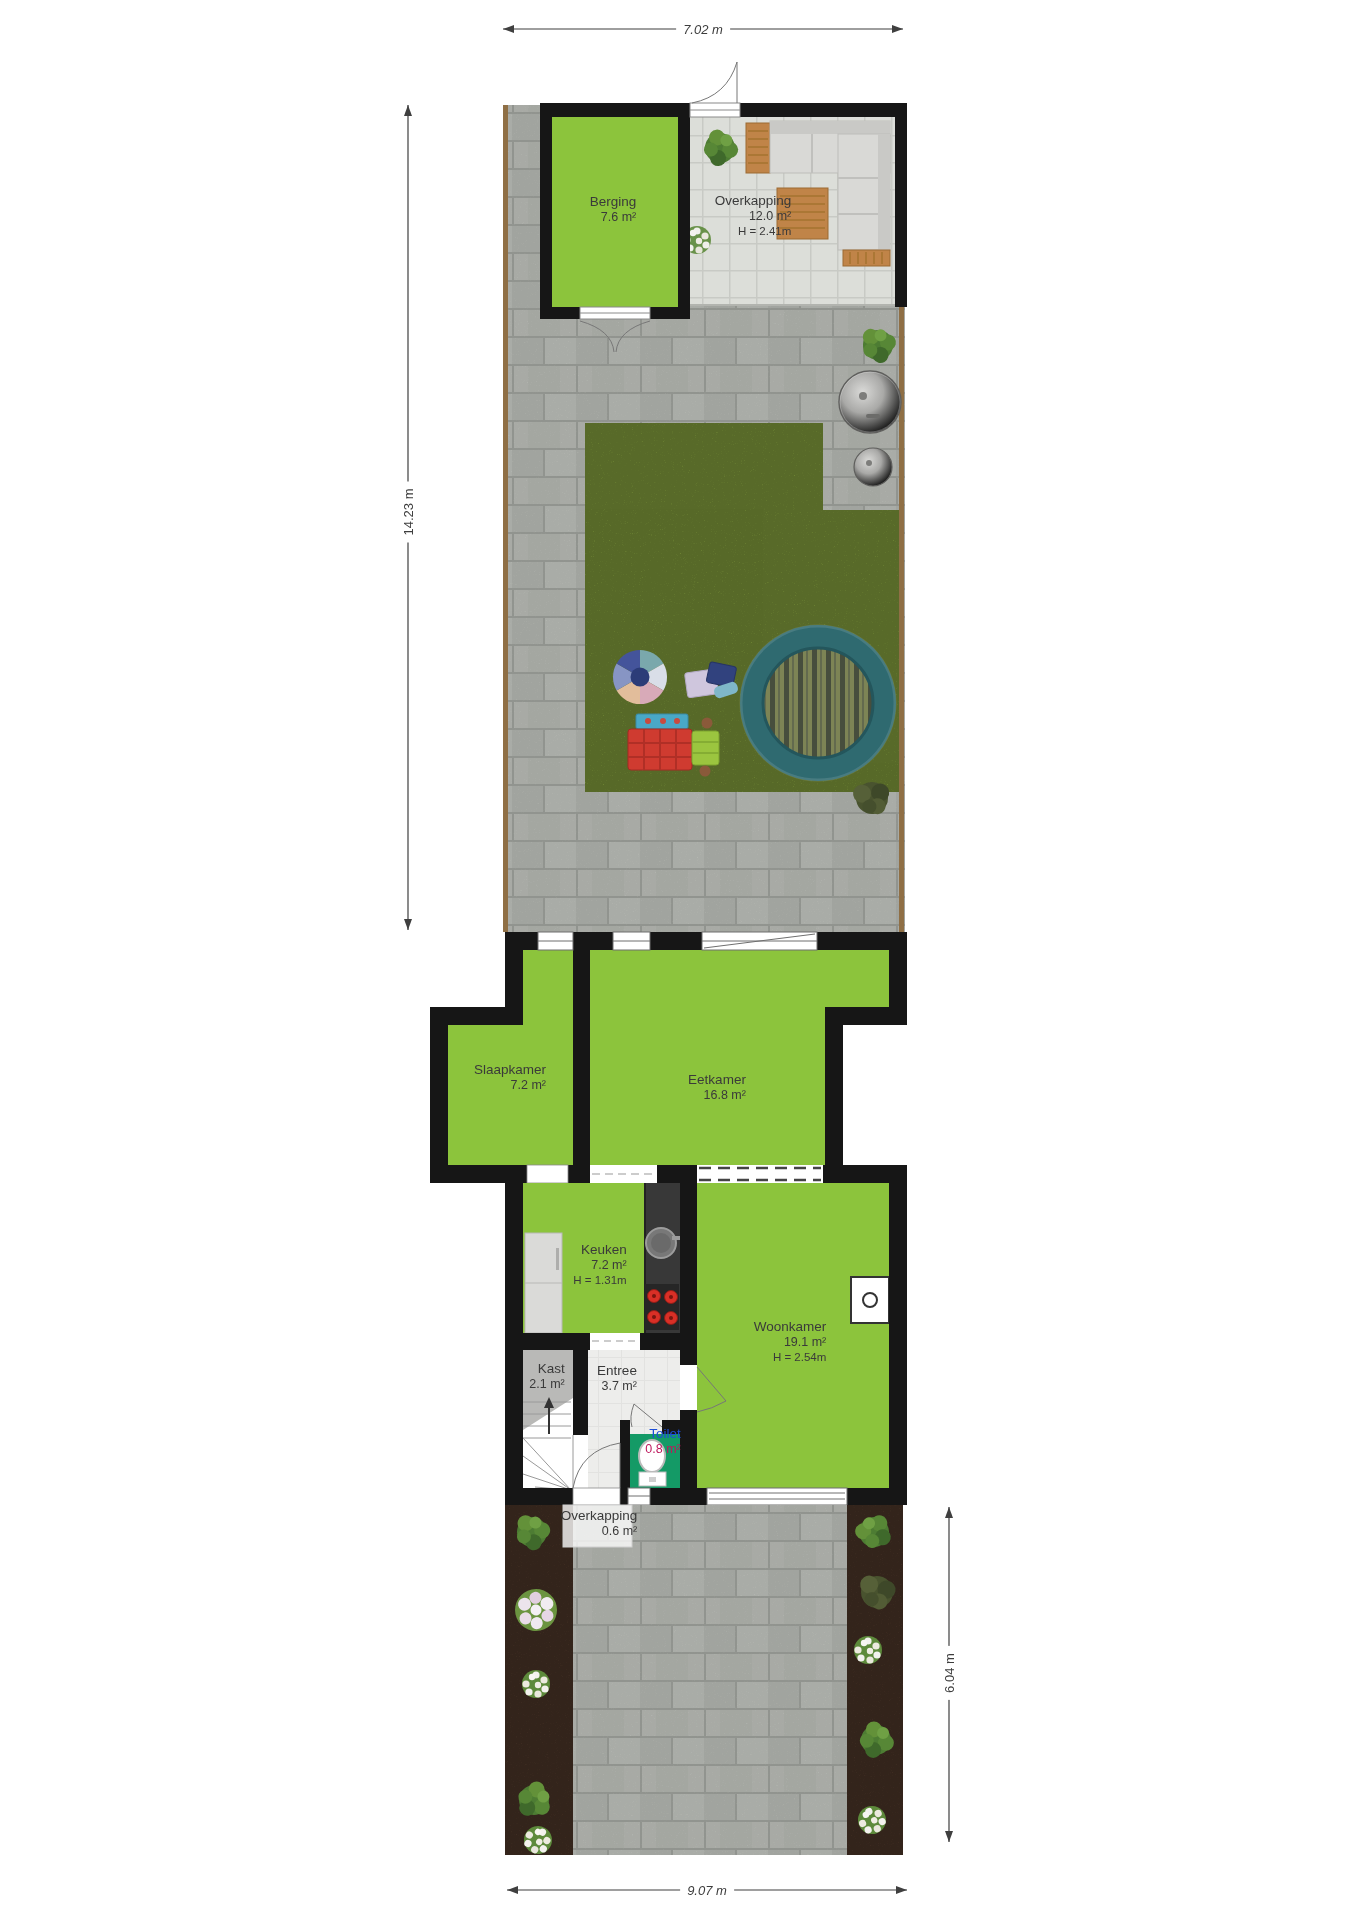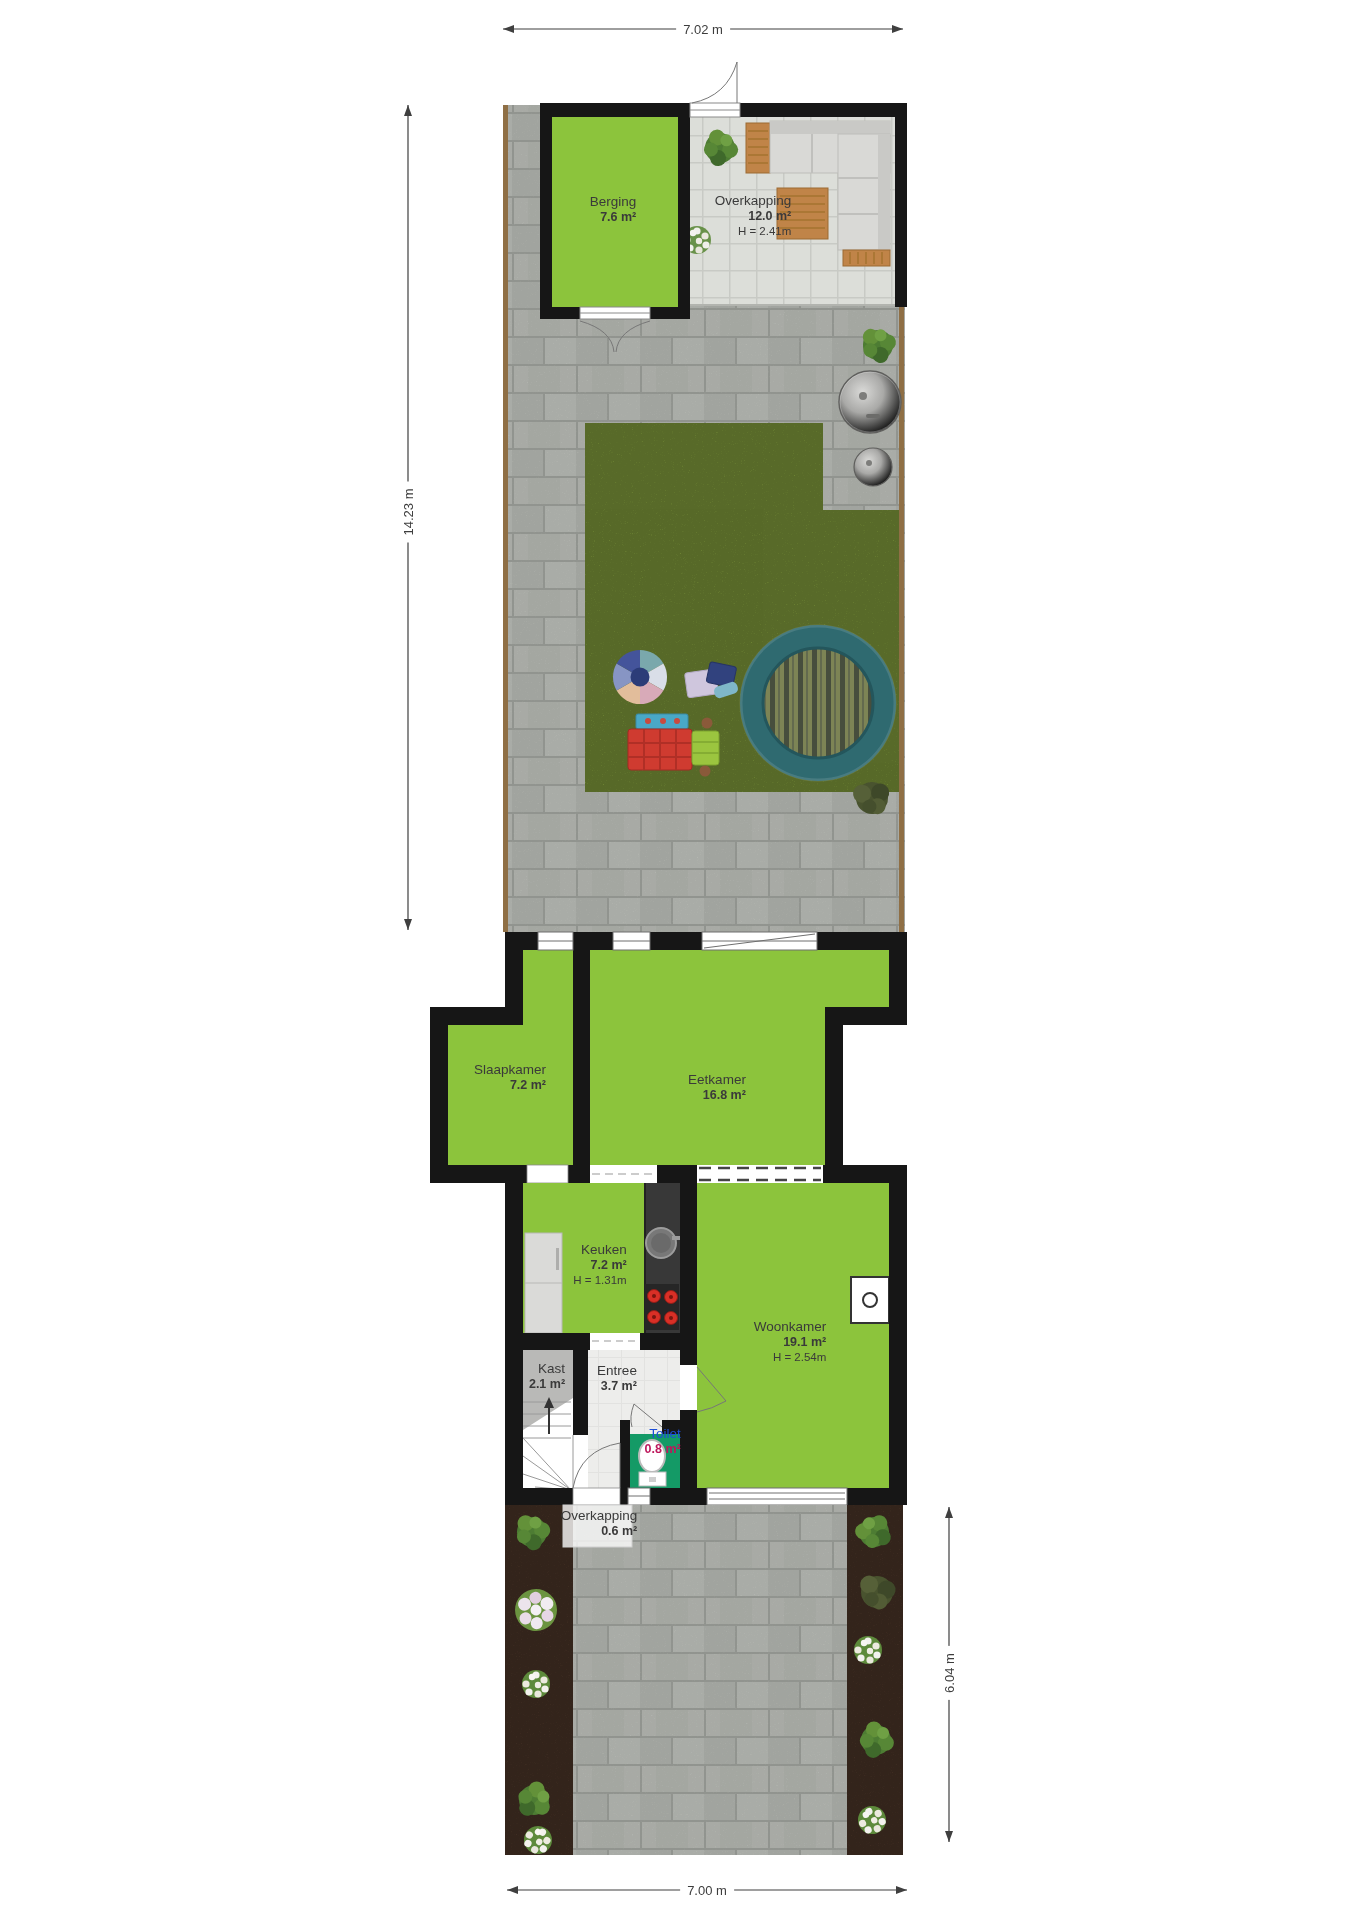--- a/index.html
+++ b/index.html
@@ -1,26 +1,26 @@
 <!DOCTYPE html>
 <html style="--room_fill: #8cc43c; --toilet_fill: #149a66; --wall: #161616; --grass: #87a33f; --paver: #bcbfb9; --canopy_tile: #dcded9; --entree_tile: #ededeb; --soil: #50392b; --fence: #8f6f45; --wood: #c08448; --sofa: #d9d9d6; --trampoline_ring: #2f6a70;"><head>
 <meta charset="utf-8">
 <style>
   html,body{margin:0;padding:0;background:#ffffff;}
   body{font-family:"Liberation Sans", sans-serif;}
   .canvas{position:relative;width:1358px;height:1920px;background:#fff;overflow:hidden;}
   .layer{position:absolute;left:0;top:0;}
   .rlabel{position:absolute;transform:translateX(-50%);text-align:right;white-space:nowrap;color:#3a3a3a;z-index:5;}
   .rlabel .nm{display:block;font-size:13.5px;line-height:16px;}
-  .rlabel .ar{display:block;font-size:12.5px;line-height:15px;font-weight:bold;}
+  .rlabel .ar{display:block;font-size:12.5px;line-height:15px;}
   .rlabel .hg{display:block;font-size:11.5px;line-height:14px;}
   .toilet-label .nm{color:#1d4ed8;margin-left:24px;}
   .toilet-label .ar{color:#be185d;}
   .dim{position:absolute;font-size:13px;color:#3d3d3d;background:#ffffff;padding:1px 7px;white-space:nowrap;z-index:6;}
-  .dim.center{transform:translate(-50%,-50%);}
+  .dim.center{transform:translate(-50%,-50%);font-style:italic;}
   .dim.vert{transform:translate(-50%,-50%) rotate(-90deg);}
 </style>
 </head>
 <body>
 
 <div class="canvas">
 
 <svg class="layer" width="1358" height="1920" viewBox="0 0 1358 1920">
   <defs>
     <pattern id="pav" width="64" height="56" patternUnits="userSpaceOnUse">
@@ -420,21 +420,21 @@
     <polygon points="949,1507 945,1518 953,1518"></polygon>
         <polygon points="949,1842 945,1831 953,1831"></polygon>
     <polygon points="507,1890 518,1886 518,1894"></polygon>
         <polygon points="907,1890 896,1886 896,1894"></polygon>
   </g>
 </svg>
 
 <div class="dim center" style="left:703px;top:29px">7.02 m</div>
 <div class="dim vert" style="left:408px;top:512px">14.23 m</div>
 <div class="dim vert" style="left:949px;top:1673px">6.04 m</div>
-<div class="dim center" style="left:707px;top:1890px">7.00 m</div>
+<div class="dim center" style="left:707px;top:1890px">9.07 m</div>
 
 <div class="rlabel" style="left:613px;top:194px">
   <span class="nm">Berging</span>
   <span class="ar">7.6 m²</span>
 </div>
 <div class="rlabel" style="left:753px;top:193px">
   <span class="nm">Overkapping</span>
   <span class="ar">12.0 m²</span>
   <span class="hg">H = 2.41m</span>
 </div>

